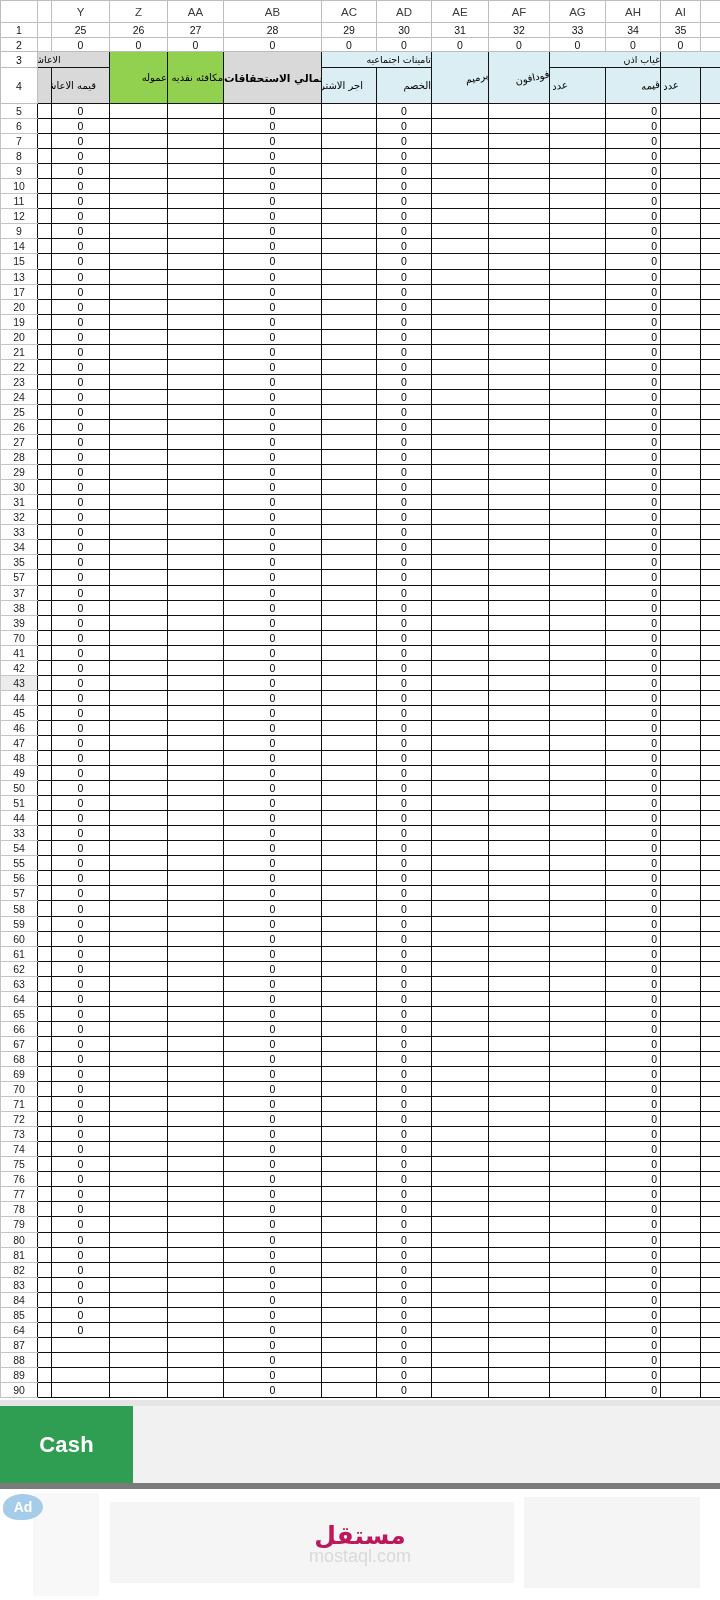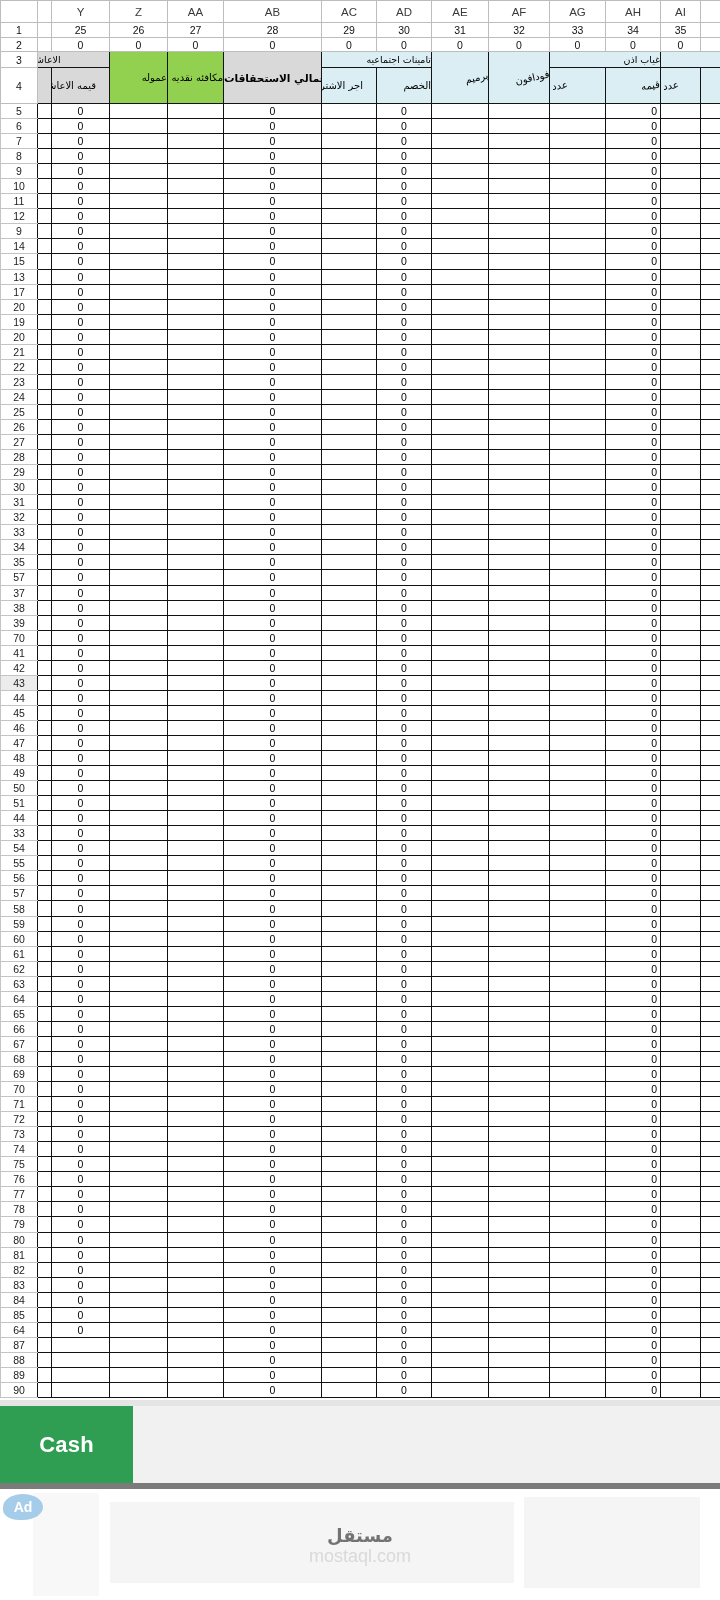--- a/index.html
+++ b/index.html
@@ -51,21 +51,21 @@
   .tab-divider{position:absolute;left:0;top:1483px;width:720px;height:6px;background:#7b7b7b;}
   
   .ad{position:absolute;left:0;top:1489px;width:720px;height:111px;background:#fff;}
   .ad-box-left{position:absolute;left:33px;top:4px;width:66px;height:103px;background:#f8f8f8;}
   .ad-box-center{position:absolute;left:110px;top:13px;width:404px;height:81px;background:#f5f5f5;}
   .ad-box-right{position:absolute;left:524px;top:8px;width:176px;height:91px;background:#f5f5f5;}
   .ad-badge{position:absolute;left:3px;top:5px;width:40px;height:26px;background:var(--ad-badge);
             border-radius:50% 50% 50% 40%;display:flex;align-items:center;justify-content:center;}
   .ad-badge span{color:#fff;font-size:14px;font-weight:bold;}
   .watermark{position:absolute;left:260px;top:34px;width:200px;text-align:center;pointer-events:none;}
-  .wm-logo{font-size:18px;font-weight:bold;color:#737373;line-height:26px;
+  .wm-logo{font-size:25px;font-weight:bold;color:#be185d;line-height:26px;
            font-family:"DejaVu Sans",sans-serif;}
   .wm-domain{font-size:18px;color:#d9d9d9;line-height:15px;}
 </style>
 </head>
 <body style="--tab-green: #2f9e52; --hdr-green: #92d050; --hdr-blue: #daeef3; --hdr-gray: #d9d9d9; --ad-badge: #a5cce8;">
 
 <div class="sheet-wrap">
   <table class="sheet">
     <colgroup>
       <col class="c-rh">

